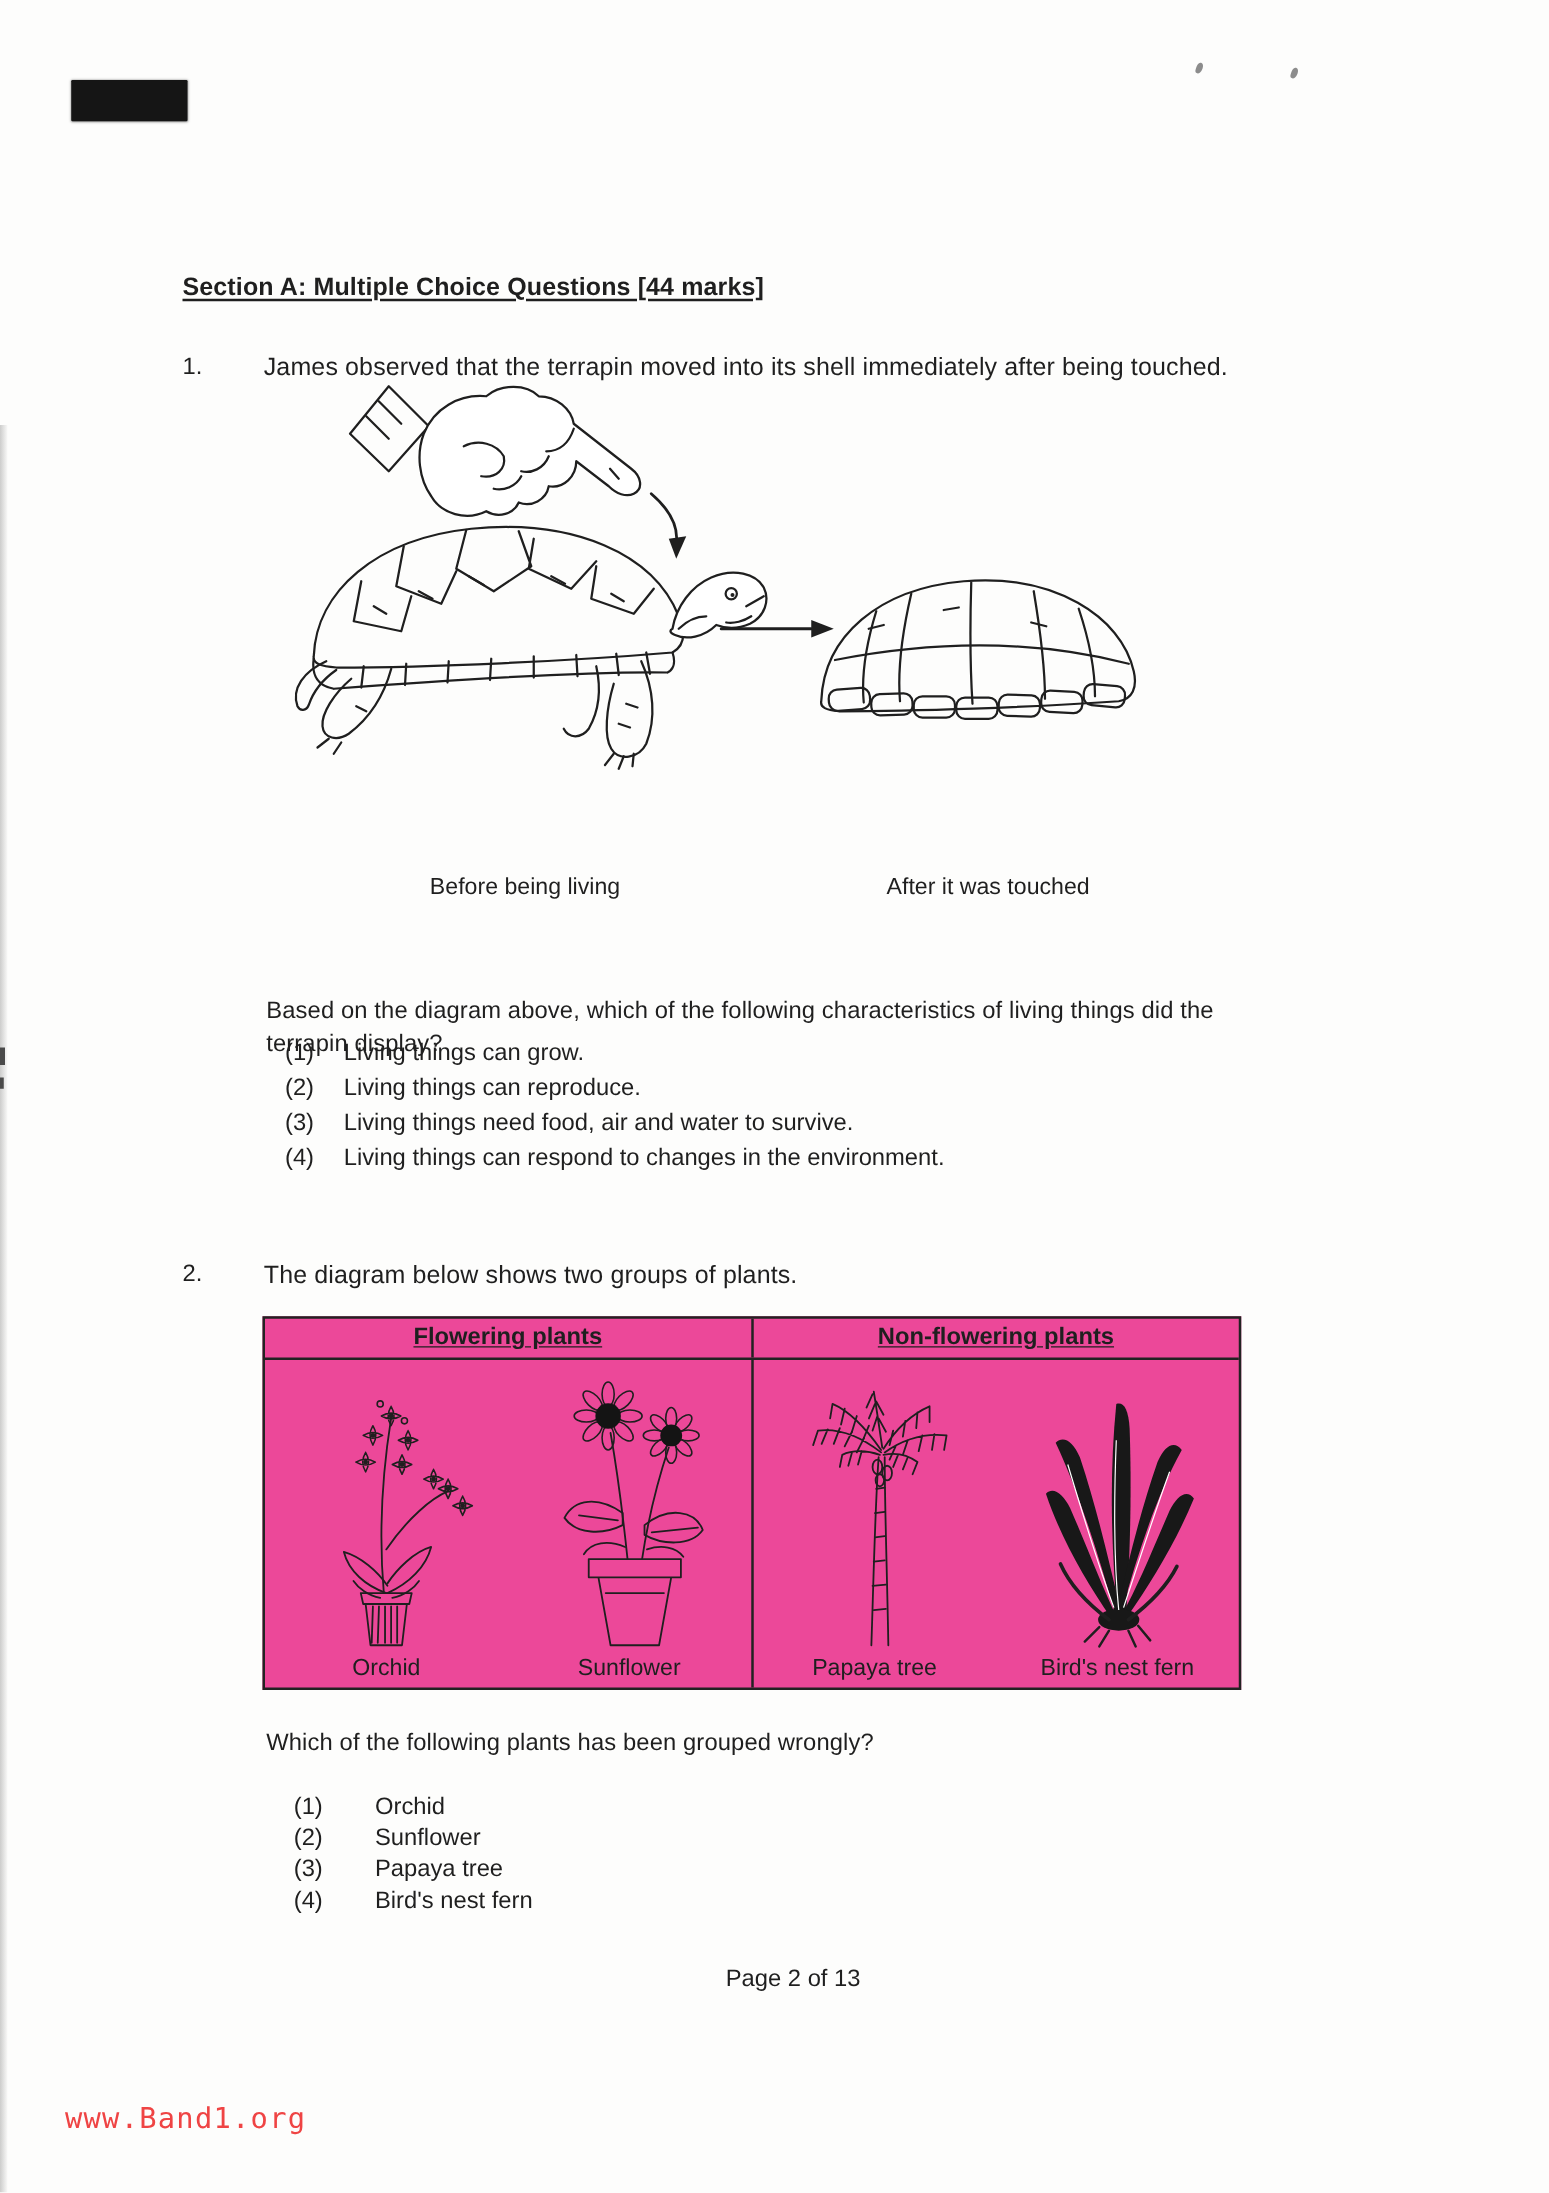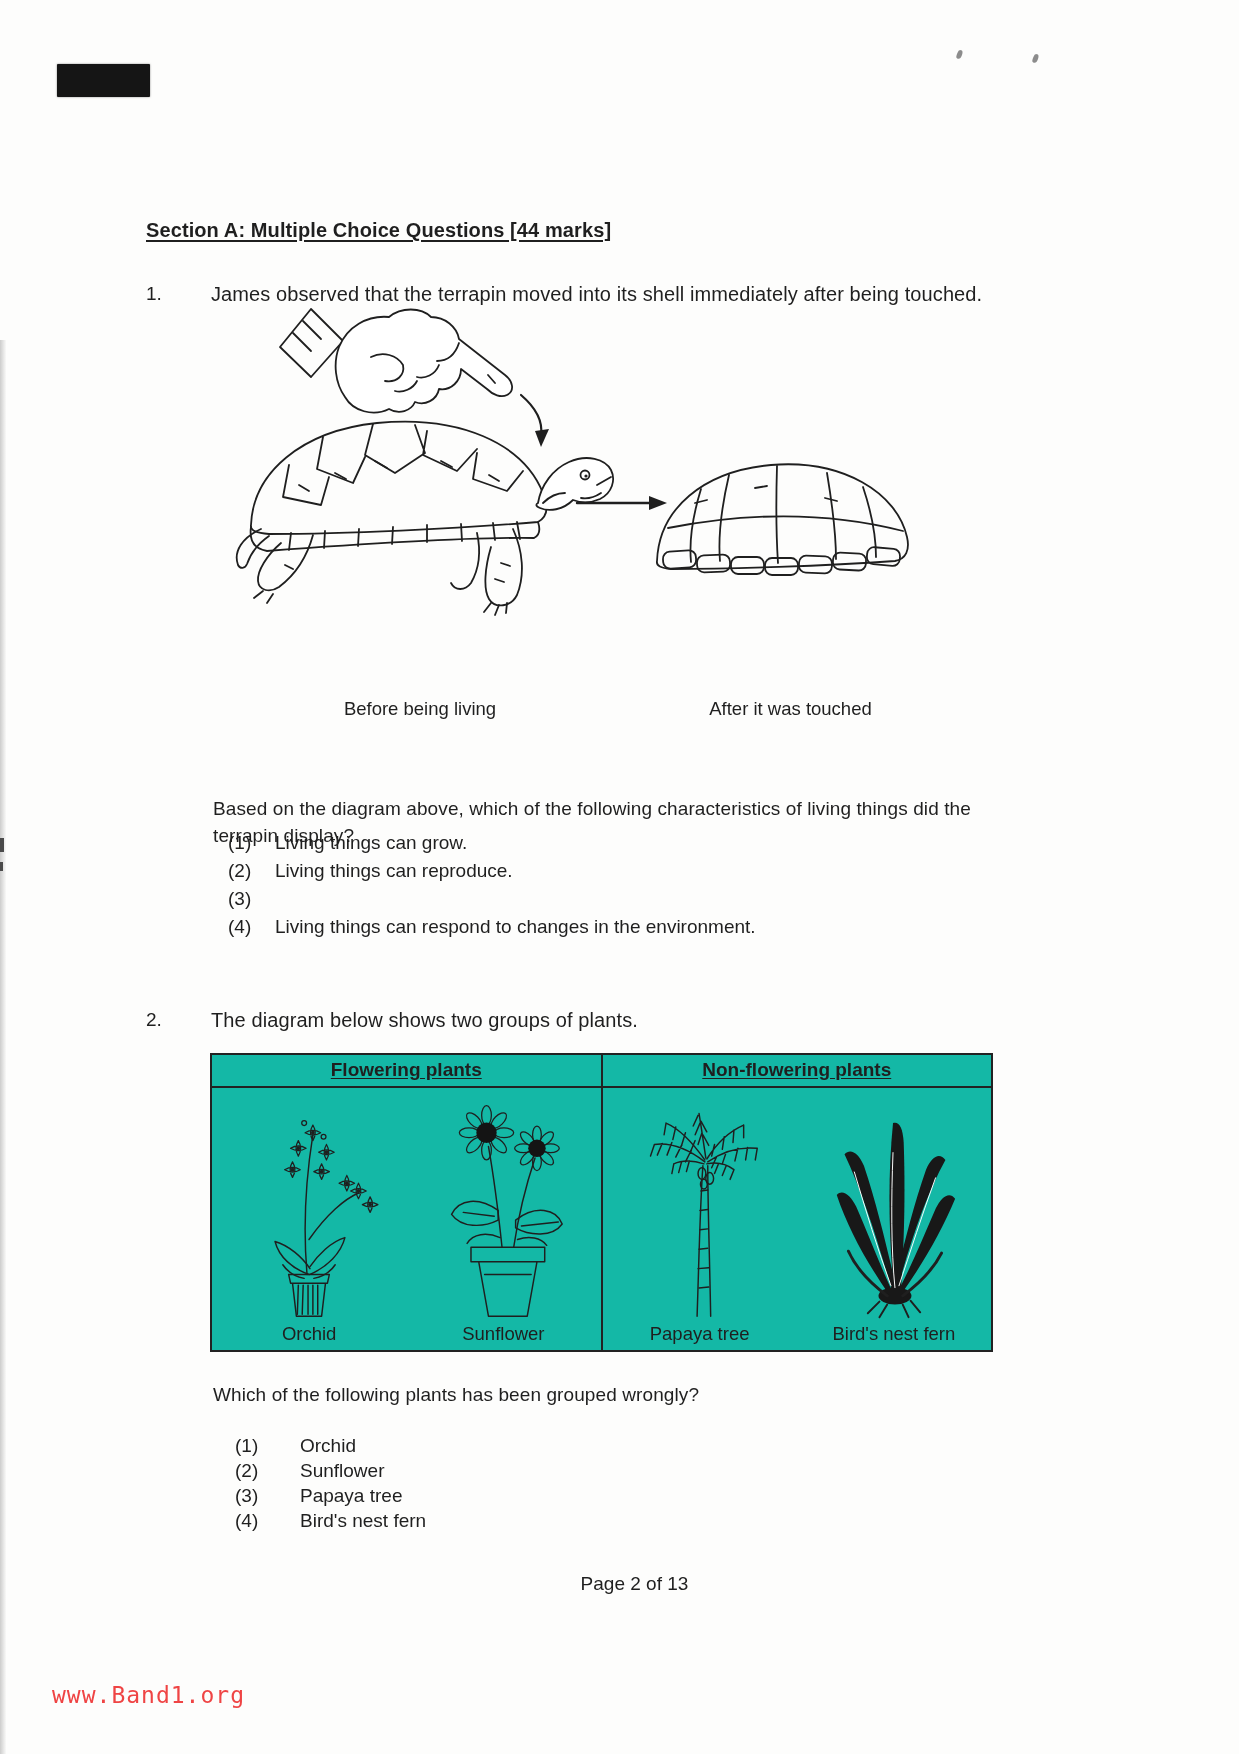--- a/index.html
+++ b/index.html
@@ -38,21 +38,21 @@
   .options { position:absolute; font-size:19px; }
   .opt { display:flex; align-items:baseline; }
   .q1-opts .opt { line-height:28px; }
   .q2-opts .opt { line-height:25px; }
   .q1-opts .opt-num { width:47px; flex:none; }
   .q2-opts .opt-num { width:65px; flex:none; }
 
   
   .plant-table {
     position:absolute; left:210px; top:1053px; width:779px;
-    border:2px solid #222; background:#14b8a6;
+    border:2px solid #222; background:#ec4899;
   }
   .pt-header { display:flex; border-bottom:2px solid #222; }
   .pt-header .cell {
     flex:1; text-align:center; padding:4px 0 5px;
     font-size:19px; font-weight:bold;
     text-decoration:underline; text-underline-offset:2px;
   }
   .pt-header .cell:first-child { border-right:2px solid #222; }
   .pt-body { display:flex; height:262px; }
   .pt-col { flex:1; display:flex; }
@@ -154,20 +154,21 @@
   <div class="opt">
     <span class="opt-num">(1)</span>
     <span class="opt-text">Living things can grow.</span>
   </div>
   <div class="opt">
     <span class="opt-num">(2)</span>
     <span class="opt-text">Living things can reproduce.</span>
   </div>
   <div class="opt">
     <span class="opt-num">(3)</span>
+    <span class="opt-text">Living things need food, air and water to survive.</span>
   </div>
   <div class="opt">
     <span class="opt-num">(4)</span>
     <span class="opt-text">Living things can respond to changes in the environment.</span>
   </div>
 </div>
 
 <div class="qnum" style="left:146px;top:1009px;">2.</div>
 <div class="stem" style="left:211px;top:1009px;width:800px;">The diagram below shows two groups of plants.</div>
 

